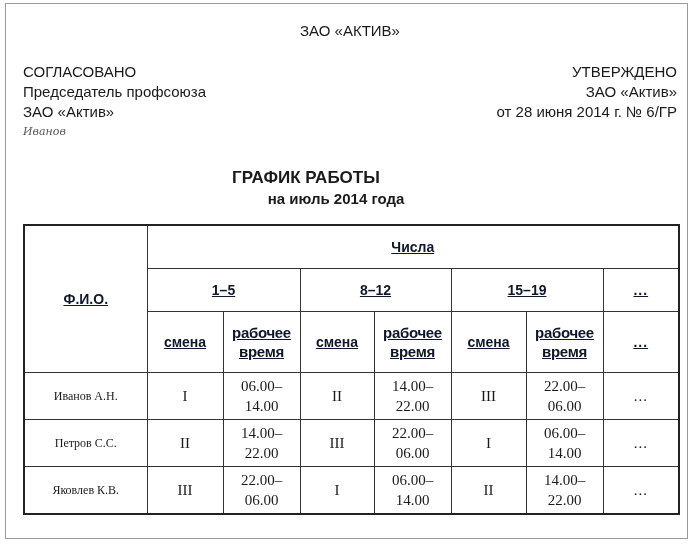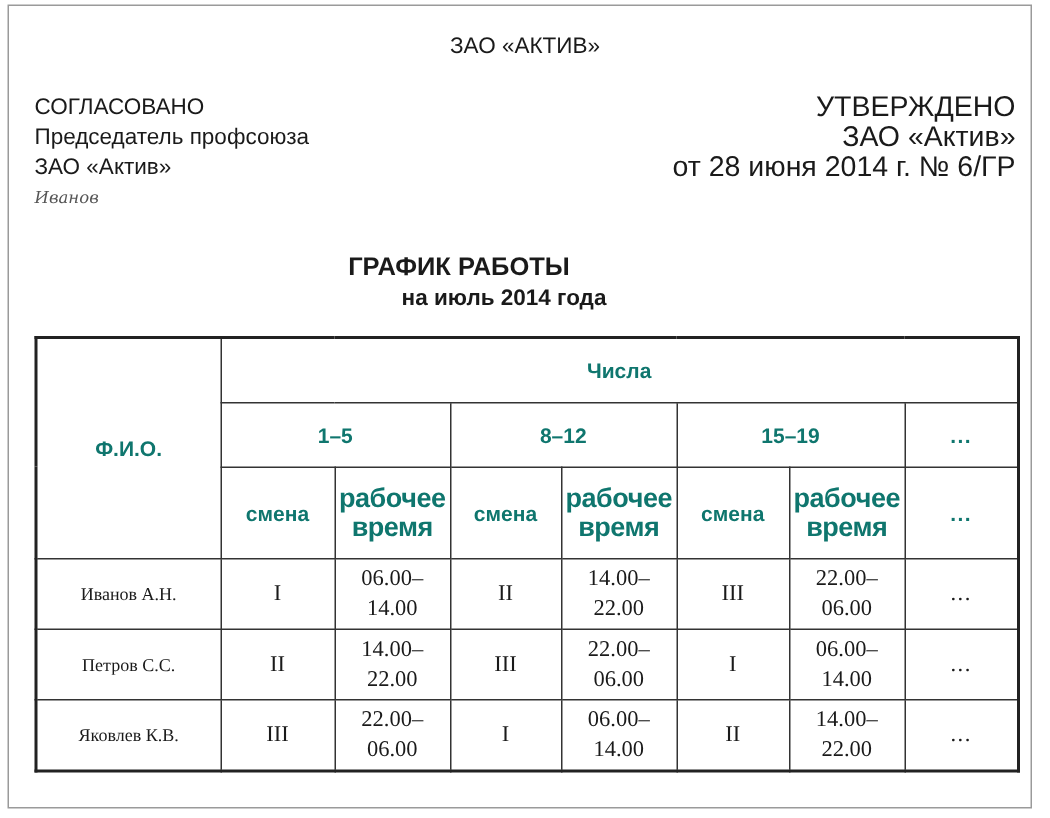--- a/index.html
+++ b/index.html
@@ -7,43 +7,43 @@
   .page {
     position: absolute; left: 5px; top: 3px; width: 683px; height: 536px;
     border: 1px solid #9a9a9a; box-sizing: border-box; background: #fff;
   }
   .sans { font-family: "Liberation Sans", sans-serif; color: #1a1a1a; }
   .company {
     position: absolute; top: 22px; left: 0; width: 700px; text-align: center;
     font-size: 15px;
   }
   .left-block { position: absolute; left: 23px; top: 62px; font-size: 15px; line-height: 20px; }
-  .right-block { position: absolute; right: 23px; top: 62px; font-size: 19px; line-height: 20px; text-align: right; }
+  .right-block { position: absolute; right: 23px; top: 62px; font-size: 15px; line-height: 20px; text-align: right; }
   .sig-line { display: flex; align-items: baseline; flex-direction: column; }
   .signature {
     font-family: "DejaVu Serif", serif; font-style: italic; font-size: 11px; color: #555;
     width: 75px;
   }
   .title {
     position: absolute; top: 167px; left: 16px; width: 580px; text-align: center;
     font-weight: bold; font-size: 17px; line-height: 22px;
   }
   .subtitle {
     position: absolute; top: 189px; left: 0; width: 672px; text-align: center;
     font-weight: bold; font-size: 15px; line-height: 20px;
   }
   table.schedule {
     position: absolute; left: 23px; top: 224px; width: 655px; height: 291px;
     border-collapse: collapse; border: 2px solid #222; table-layout: fixed;
   }
   table.schedule td, table.schedule th {
     border: 1px solid #333; text-align: center; vertical-align: middle; padding: 0;
   }
-  th { font-family: "Liberation Sans", sans-serif; font-weight: bold; font-size: 14px; color: #0f766e; }
-  th.narrow { font-size: 18px; letter-spacing: -0.3px; line-height: 19px; }
+  th { font-family: "Liberation Sans", sans-serif; font-weight: bold; font-size: 14px; color: #0f172a; text-decoration: underline; }
+  th.narrow { font-size: 15px; letter-spacing: -0.3px; line-height: 19px; }
   td.cell { font-family: "Liberation Serif", serif; font-size: 15px; color: #1a1a1a; line-height: 20px; }
   td.name { text-align: left; padding-left: 8px; font-size: 12px; }
   .hdr-row-1 { height: 43px; }
   .hdr-row-2 { height: 43px; }
   .hdr-row-3 { height: 61px; }
   .data-row { height: 47px; }
   .dots { letter-spacing: 1px; }
 </style>
 </head>
 <body>

